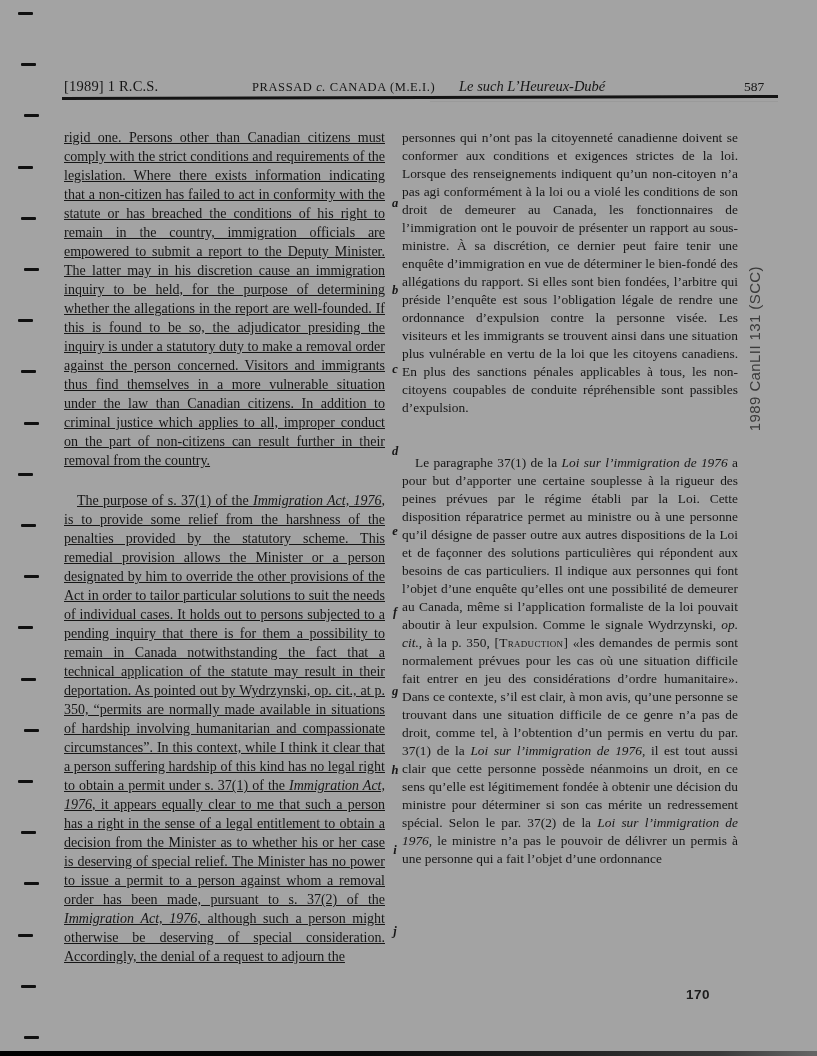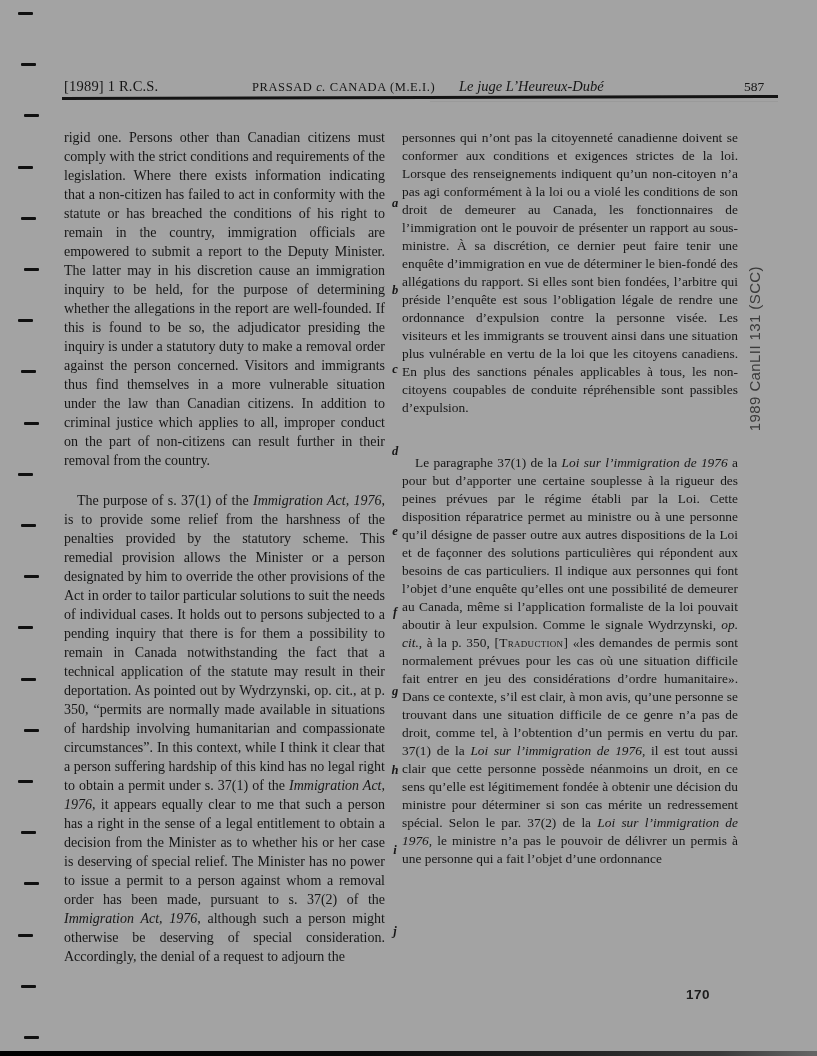--- a/index.html
+++ b/index.html
@@ -11,21 +11,21 @@
   .hdr-case{position:absolute;left:252px;top:80px;font-size:12.5px;letter-spacing:.6px;text-align:center;}
   .hdr-judge{position:absolute;left:459px;top:78px;font-size:14.5px;font-style:italic;}
   .hdr-pagenum{position:absolute;left:744px;top:79px;font-size:13.5px;}
   .hdr-rule{position:absolute;left:62px;top:96px;width:716px;height:2.5px;background:#141414;
             transform:rotate(-0.15deg);}
   .hdr-rule-echo{position:absolute;left:430px;top:101px;width:348px;height:1px;background:#9a9a9a;}
 
   
   .col{position:absolute;text-align:justify;}
   .col p{margin:0;}
-  .col-en{left:64px;top:128px;width:321px;font-size:14px;line-height:19px;}
+  .col-en{left:64px;top:128px;width:321px;font-size:14px;line-height:19px;text-decoration:underline;}
   .col-fr{left:402px;top:129px;width:336px;font-size:13.4px;line-height:18px;}
   .col-en p.indented{margin-top:21px;text-indent:13px;}
   .col-fr p.indented{margin-top:37px;text-indent:13px;}
   .i{font-style:italic;}
   .sc{font-variant:small-caps;letter-spacing:.3px;}
 
   
   .margin-letter{position:absolute;left:389px;width:12px;text-align:center;
                  font-style:italic;font-weight:bold;font-size:12.5px;}
 
@@ -68,21 +68,21 @@
       <div class="tick" style="top: 831.2px; left: 21px;"></div>
       <div class="tick" style="top: 882.4px; left: 24px;"></div>
       <div class="tick" style="top: 933.6px; left: 18px;"></div>
       <div class="tick" style="top: 984.8px; left: 21px;"></div>
       <div class="tick" style="top: 1036px; left: 24px;"></div>
     </div>
 
   <header>
     <span class="hdr-citation">[1989] 1 R.C.S.</span>
     <span class="hdr-case"><span>PRASSAD </span><span class="i">c.</span><span> CANADA (M.E.I.)</span></span>
-    <span class="hdr-judge">Le juge L’Heureux-Dubé</span>
+    <span class="hdr-judge">Le such L’Heureux-Dubé</span>
     <span class="hdr-pagenum">587</span>
   </header>
   <div class="hdr-rule"></div>
   <div class="hdr-rule-echo"></div>
 
   <main>
     <section class="col col-en">
       <p><span>rigid one. Persons other than Canadian citizens must comply with the strict conditions and requirements of the legislation. Where there exists information indicating that a non-citizen has failed to act in conformity with the statute or has breached the conditions of his right to remain in the country, immigration officials are empowered to submit a report to the Deputy Minister. The latter may in his discretion cause an immigration inquiry to be held, for the purpose of determining whether the allegations in the report are well-founded. If this is found to be so, the adjudicator presiding the inquiry is under a statutory duty to make a removal order against the person concerned. Visitors and immigrants thus find themselves in a more vulnerable situation under the law than Canadian citizens. In addition to criminal justice which applies to all, improper conduct on the part of non-citizens can result further in their removal from the country.</span></p>
       <p class="indented"><span>The purpose of s. 37(1) of the </span><span class="i">Immigration Act, 1976</span><span>, is to provide some relief from the harshness of the penalties provided by the statutory scheme. This remedial provision allows the Minister or a person designated by him to override the other provisions of the Act in order to tailor particular solutions to suit the needs of individual cases. It holds out to persons subjected to a pending inquiry that there is for them a possibility to remain in Canada notwithstanding the fact that a technical application of the statute may result in their deportation. As pointed out by Wydrzynski, op. cit., at p. 350, “permits are normally made available in situations of hardship involving humanitarian and compassionate circumstances”. In this context, while I think it clear that a person suffering hardship of this kind has no legal right to obtain a permit under s. 37(1) of the </span><span class="i">Immigration Act, 1976</span><span>, it appears equally clear to me that such a person has a right in the sense of a legal entitlement to obtain a decision from the Minister as to whether his or her case is deserving of special relief. The Minister has no power to issue a permit to a person against whom a removal order has been made, pursuant to s. 37(2) of the </span><span class="i">Immigration Act, 1976</span><span>, although such a person might otherwise be deserving of special consideration. Accordingly, the denial of a request to adjourn the</span></p>
     </section>

